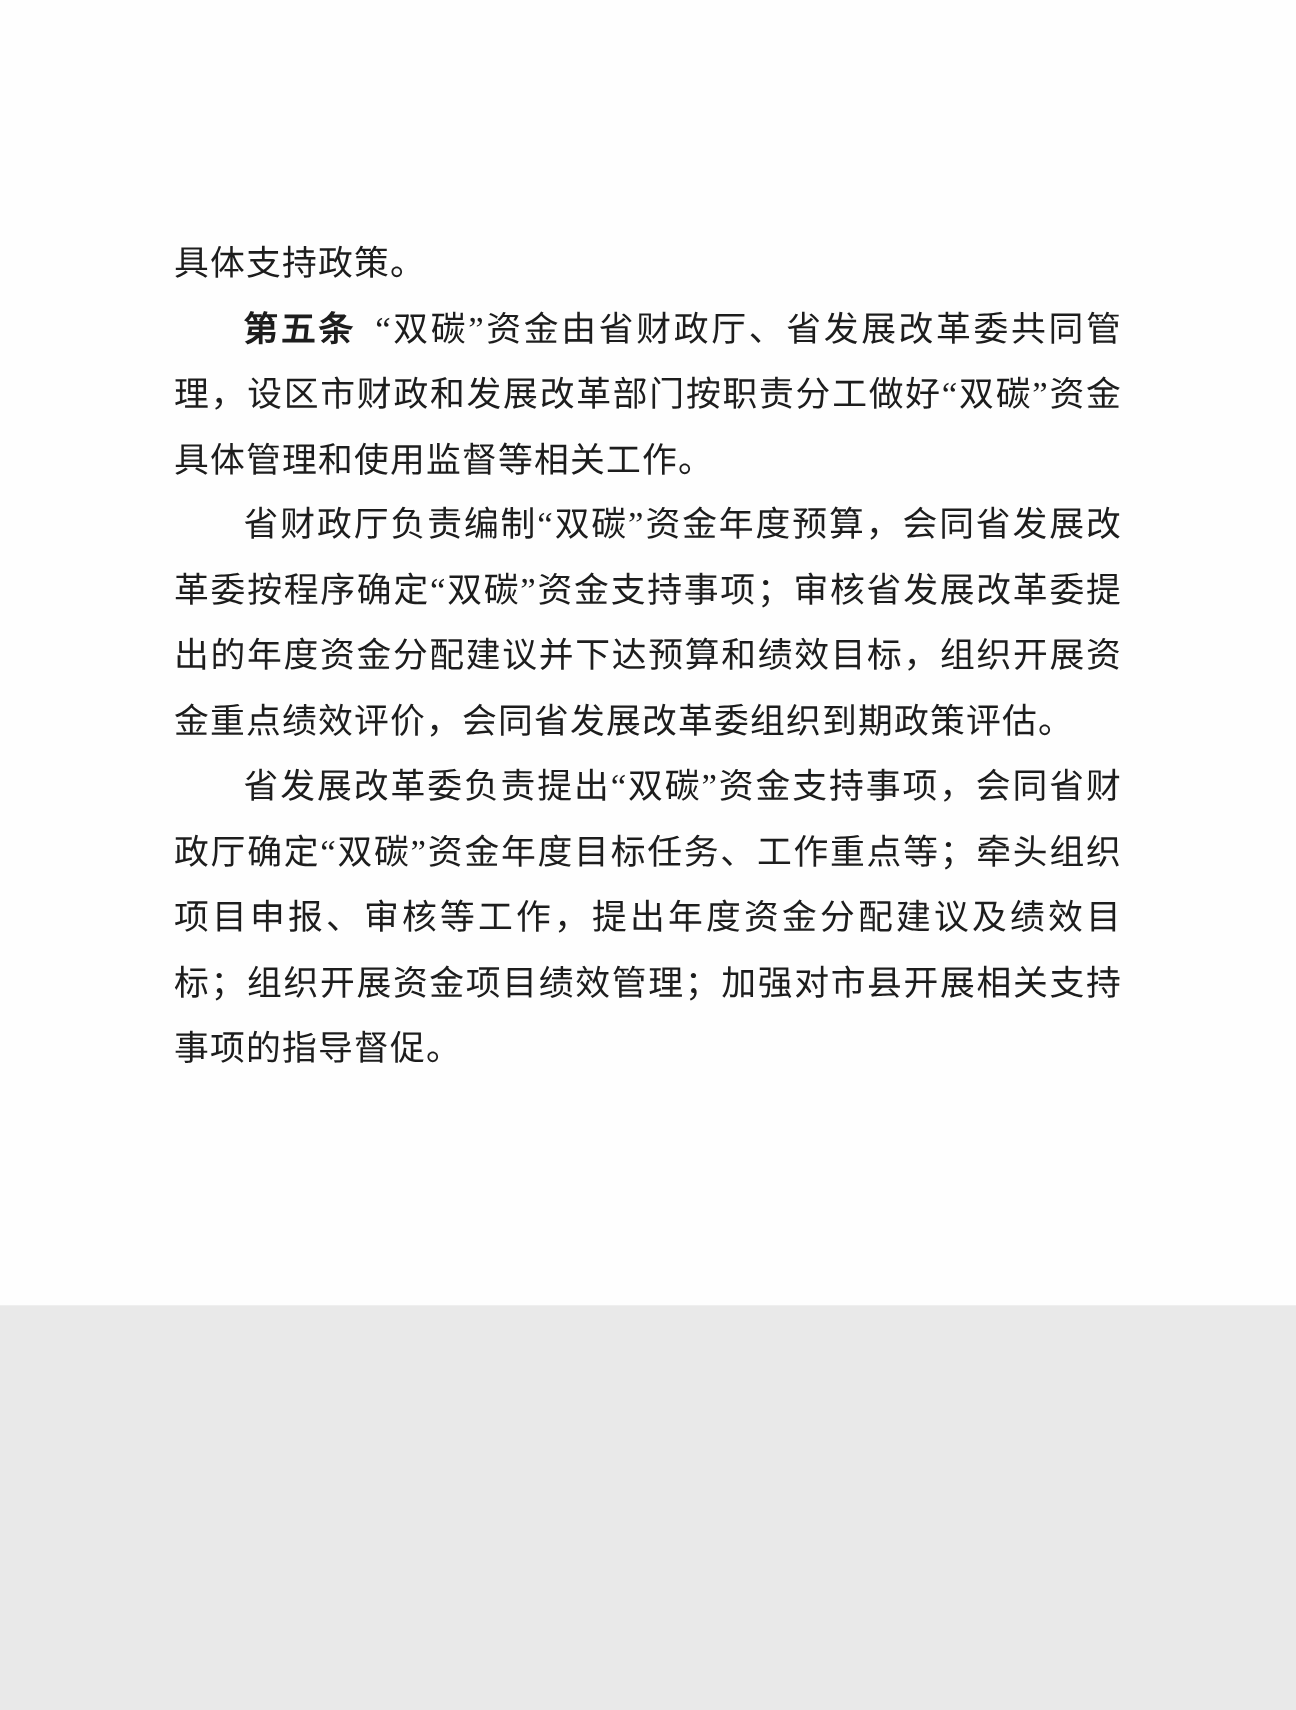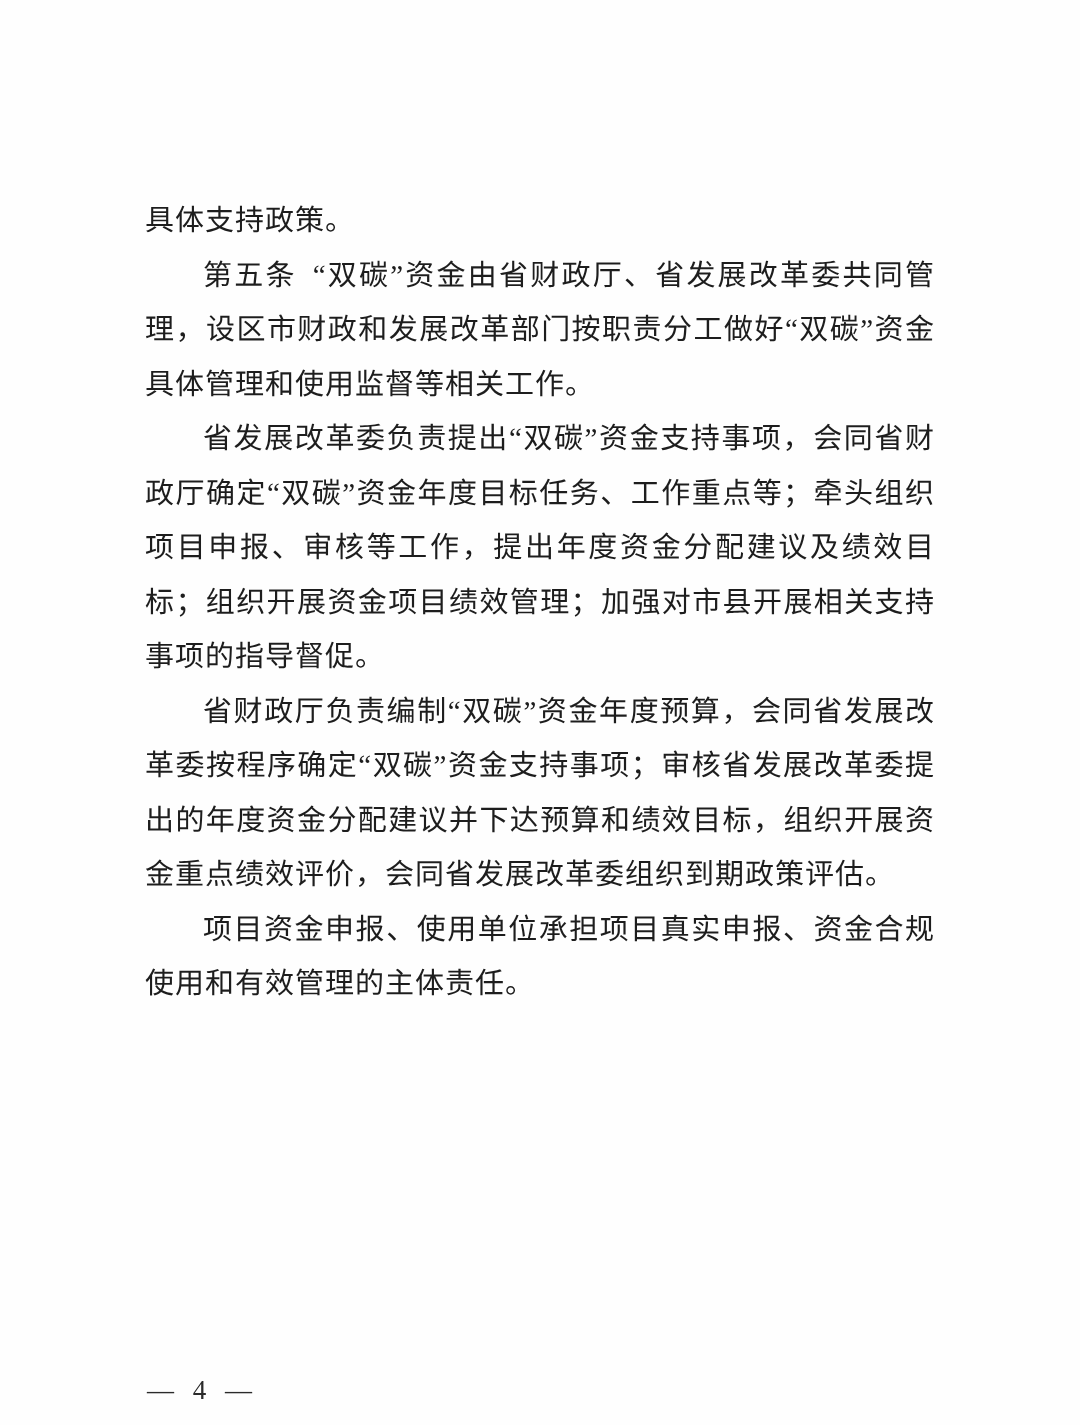--- a/index.html
+++ b/index.html
@@ -3,21 +3,21 @@
 <meta charset="utf-8">
 <style>
   html, body {
     margin: 0;
     padding: 0;
     background: #e9e9e9;
   }
   .page {
     position: relative;
     width: 1080px;
-    height: 1425px;
+    height: 1088px;
     margin: 0 auto;
     background: #fefefe;
     color: #1d1d1d;
     font-family: "Liberation Serif", "DejaVu Serif", serif;
     overflow: hidden;
   }
   .content {
     position: absolute;
     left: 145px;
     top: 193px;
@@ -29,39 +29,38 @@
     line-height: 54.5px;
     text-align: justify;
     text-justify: inter-ideograph;
     letter-spacing: 1px;
     word-break: break-all;
   }
   .para.indent {
     text-indent: 2em;
   }
   .bold-prefix {
-    font-weight: 400;
+    font-weight: 700;
     margin-right: 0.55em;
   }
   .footer {
     position: absolute;
     left: 147px;
     top: 1372px;
     font-size: 27px;
     line-height: 36px;
     color: #2b2b2b;
     letter-spacing: 6px;
     font-family: "Liberation Serif", "DejaVu Serif", serif;
   }
 </style>
 </head>
 <body>
 
 <div class="page">
   <div class="content">
       <p class="para">具体支持政策。</p>
       <p class="para indent"><span class="bold-prefix">第五条</span>“双碳”资金由省财政厅、省发展改革委共同管理，设区市财政和发展改革部门按职责分工做好“双碳”资金具体管理和使用监督等相关工作。</p>
+      <p class="para indent">省财政厅负责编制“双碳”资金年度预算，会同省发展改革委按程序确定“双碳”资金支持事项；审核省发展改革委提出的年度资金分配建议并下达预算和绩效目标，组织开展资金重点绩效评价，会同省发展改革委组织到期政策评估。</p>
       <p class="para indent">省发展改革委负责提出“双碳”资金支持事项，会同省财政厅确定“双碳”资金年度目标任务、工作重点等；牵头组织项目申报、审核等工作，提出年度资金分配建议及绩效目标；组织开展资金项目绩效管理；加强对市县开展相关支持事项的指导督促。</p>
-      <p class="para indent">省财政厅负责编制“双碳”资金年度预算，会同省发展改革委按程序确定“双碳”资金支持事项；审核省发展改革委提出的年度资金分配建议并下达预算和绩效目标，组织开展资金重点绩效评价，会同省发展改革委组织到期政策评估。</p>
-      <p class="para indent">项目资金申报、使用单位承担项目真实申报、资金合规使用和有效管理的主体责任。</p>
     </div>
   <div class="footer">— 4 —</div>
 </div>
 
 </body></html>

